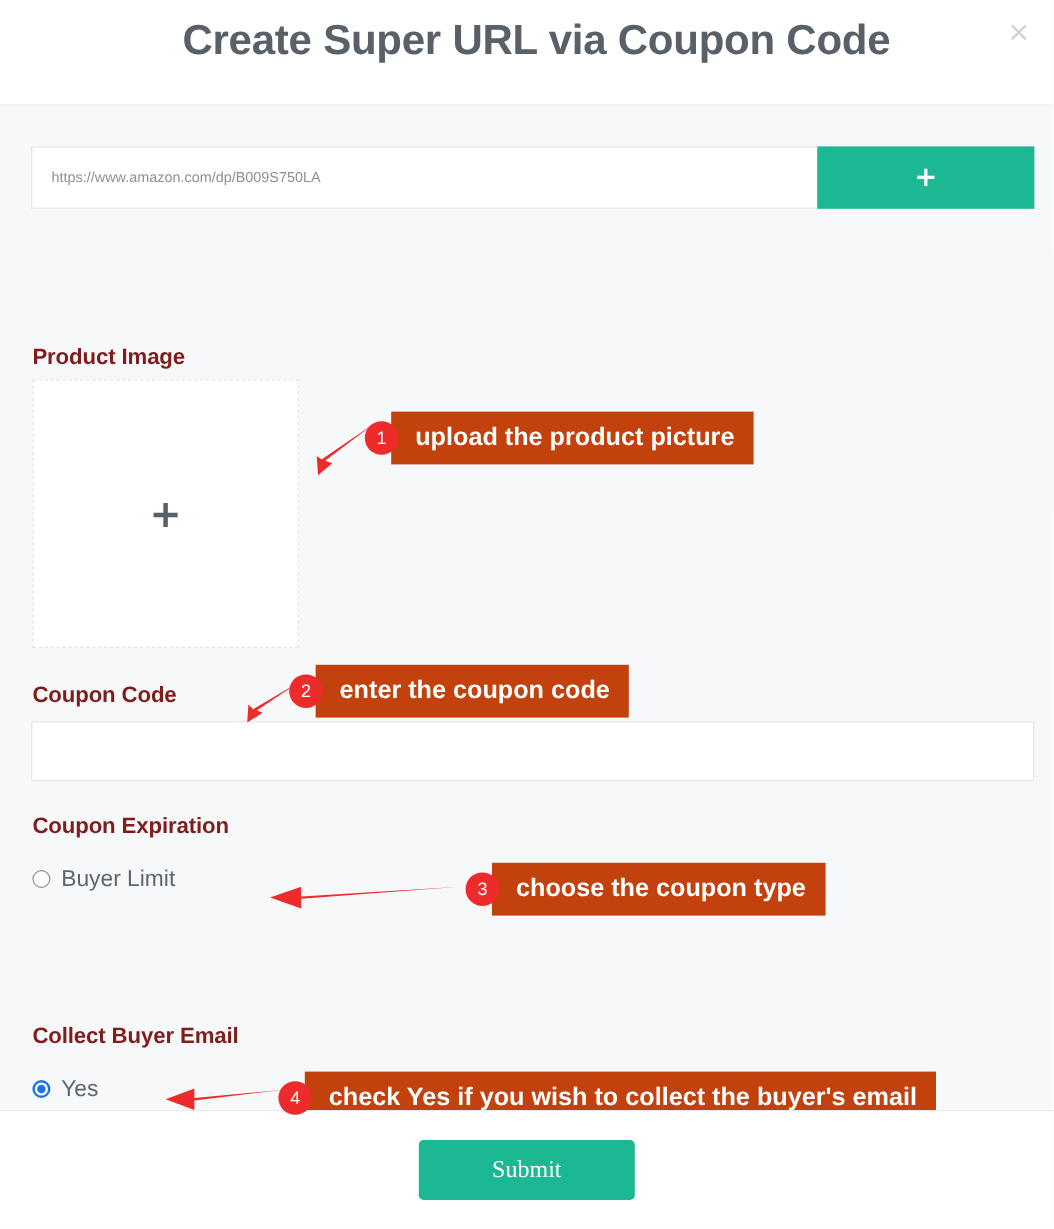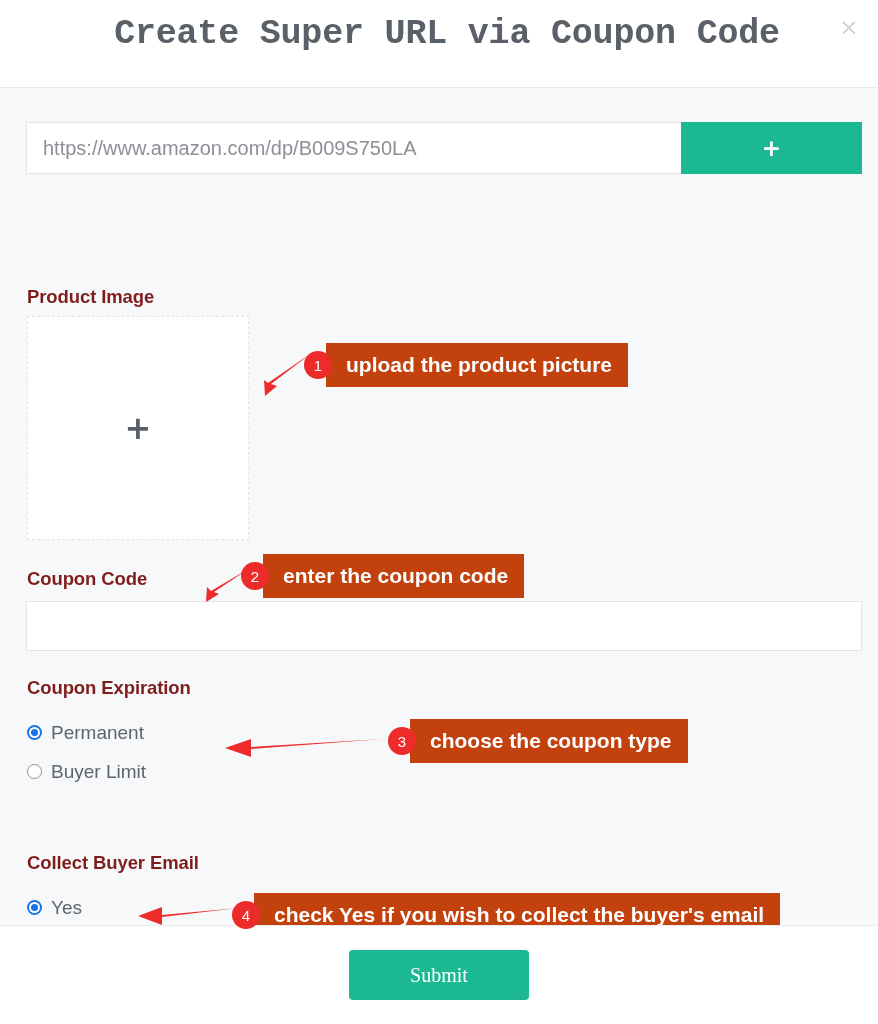--- a/index.html
+++ b/index.html
@@ -25,21 +25,20 @@
   }
   .modal-title {
     position: absolute;
     left: 16px; right: 0;
     top: 14px;
     text-align: center;
     font-size: 35px;
     font-weight: 700;
     color: #5a6068;
     letter-spacing: -0.2px;
-    font-family: Liberation Mono, monospace;
   }
   .close-btn {
     position: absolute;
     top: 12px; right: 14px;
     width: 30px; height: 30px;
     line-height: 30px;
     text-align: center;
     font-size: 23px;
     color: #cfd2d6;
     font-family: "DejaVu Sans", sans-serif;
@@ -60,21 +59,21 @@
     width: 836px; height: 52px;
     display: flex;
   }
   .url-input {
     flex: 1;
     height: 52px;
     border: 1px solid #e3e5e9;
     border-right: none;
     background: #ffffff;
     padding: 0 16px;
-    font-size: 20px;
+    font-size: 12px;
     color: #7f1d1d;
     font-family: "Liberation Sans", sans-serif;
     outline: none;
   }
   .url-input::placeholder { color: #8b9097; opacity: 1; }
   .url-add-btn {
     width: 181px; height: 52px;
     background: #1cb894;
     border: none;
     color: #ffffff;
@@ -263,24 +262,20 @@
     <div class="field-label lbl-product-image">Product Image</div>
     <div class="upload-box">
       <div class="upload-plus">+</div>
     </div>
 
     <div class="field-label lbl-coupon-code">Coupon Code</div>
     <input class="coupon-input" type="text" placeholder="" style="">
 
     <div class="field-label lbl-coupon-exp">Coupon Expiration</div>
     <div class="radio-group rg-expiration">
-      <div class="radio-row">
-        <span class="radio-mark checked"></span>
-        <span class="radio-label">Permanent</span>
-      </div>
       <div class="radio-row">
         <span class="radio-mark"></span>
         <span class="radio-label">Buyer Limit</span>
       </div>
     </div>
 
     <div class="field-label lbl-collect-email">Collect Buyer Email</div>
     <div class="radio-group rg-email">
       <div class="radio-row">
         <span class="radio-mark checked"></span>

